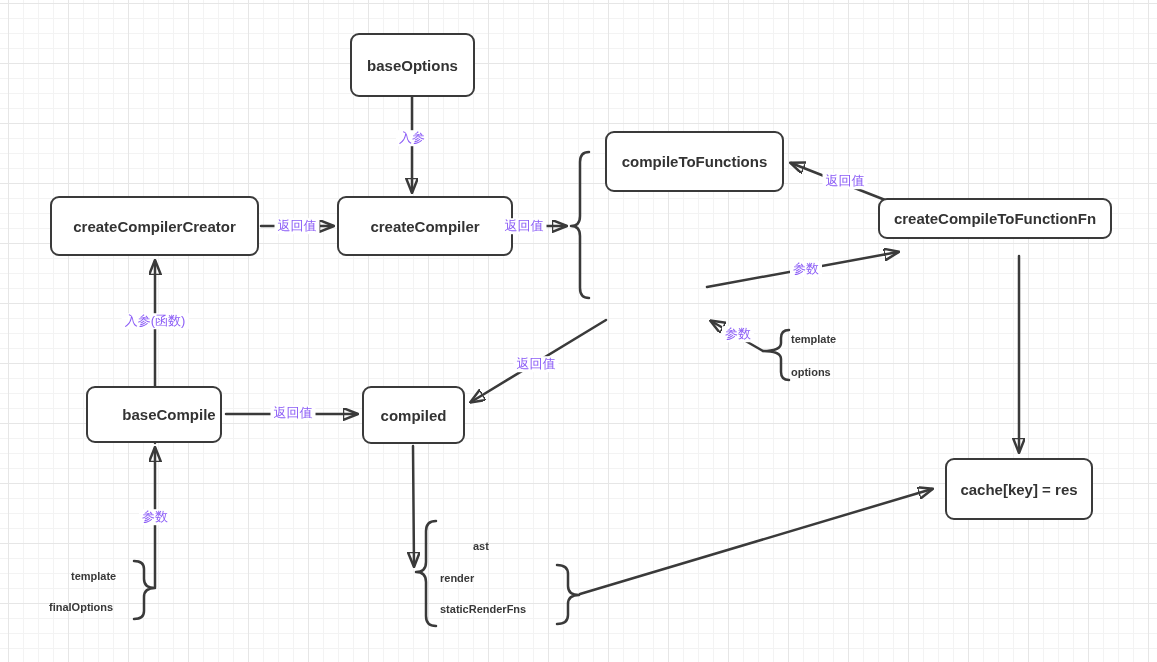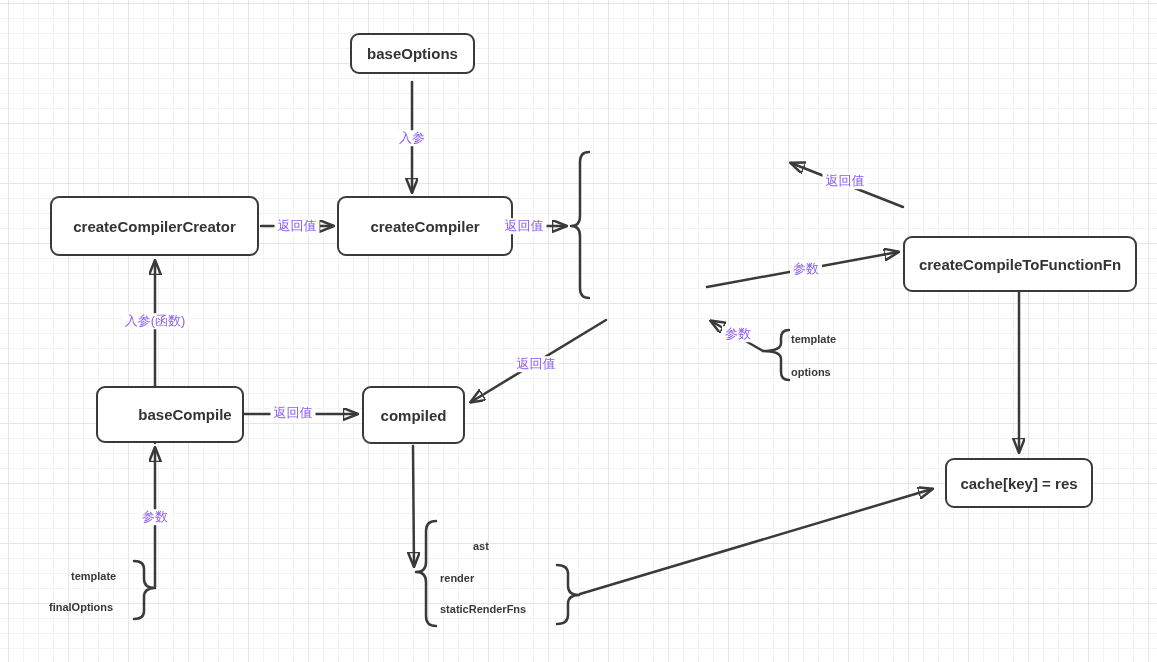--- a/index.html
+++ b/index.html
@@ -78,39 +78,42 @@
 
     <path d="M789,330 Q781,330 781,338 L781,343 Q781,351 763,351 Q781,351 781,359 L781,372 Q781,380 789,380"></path>
 
     <path d="M134,561 Q144,561 144,569 L144,579 Q144,588 155,588 Q144,588 144,597 L144,611 Q144,619 134,619"></path>
 
     <path d="M436,521 Q426,521 426,531 L426,562 Q426,572 416,572 Q426,572 426,582 L426,616 Q426,626 436,626"></path>
 
     <path d="M557,565 Q568,565 568,574 L568,586 Q568,595 579,595 Q568,595 568,604 L568,615 Q568,624 557,624"></path>
   </svg>
 
-  <div class="node" style="left:350px;top:33px;width:125px;height:41px;">
+  <div class="node" style="left:350px;top:33px;width:125px;height:64px;">
     <span>baseOptions</span>
   </div>
   <div class="node" style="left:50px;top:196px;width:209px;height:60px;">
     <span>createCompilerCreator</span>
   </div>
   <div class="node" style="left:337px;top:196px;width:176px;height:60px;">
     <span>createCompiler</span>
   </div>
-  <div class="node" style="left:903px;top:198px;width:234px;height:56px;margin-top:38px;">
+  <div class="node" style="left:605px;top:131px;width:179px;height:61px;">
+    <span>compileToFunctions</span>
+  </div>
+  <div class="node" style="left:878px;top:198px;width:234px;height:41px;">
     <span>createCompileToFunctionFn</span>
   </div>
-  <div class="node" style="left:96px;top:386px;width:148px;height:57px;padding-left:30px;">
+  <div class="node" style="left:86px;top:386px;width:136px;height:57px;padding-left:30px;">
     <span>baseCompile</span>
   </div>
   <div class="node" style="left:362px;top:386px;width:103px;height:58px;justify-content:center;">
     <span>compiled</span>
   </div>
-  <div class="node" style="left:945px;top:458px;width:148px;height:50px;">
+  <div class="node" style="left:945px;top:458px;width:148px;height:62px;">
     <span>cache[key] = res</span>
   </div>
 
   <span class="elabel" style="left:412px;top:138px;">入参</span>
   <span class="elabel" style="left:297px;top:226px;">返回值</span>
   <span class="elabel" style="left:524px;top:226px;">返回值</span>
   <span class="elabel" style="left:845px;top:181px;">返回值</span>
   <span class="elabel" style="left:806px;top:269px;">参数</span>
   <span class="elabel" style="left:738px;top:334px;">参数</span>
   <span class="elabel" style="left:155px;top:321px;">入参(函数)</span>

